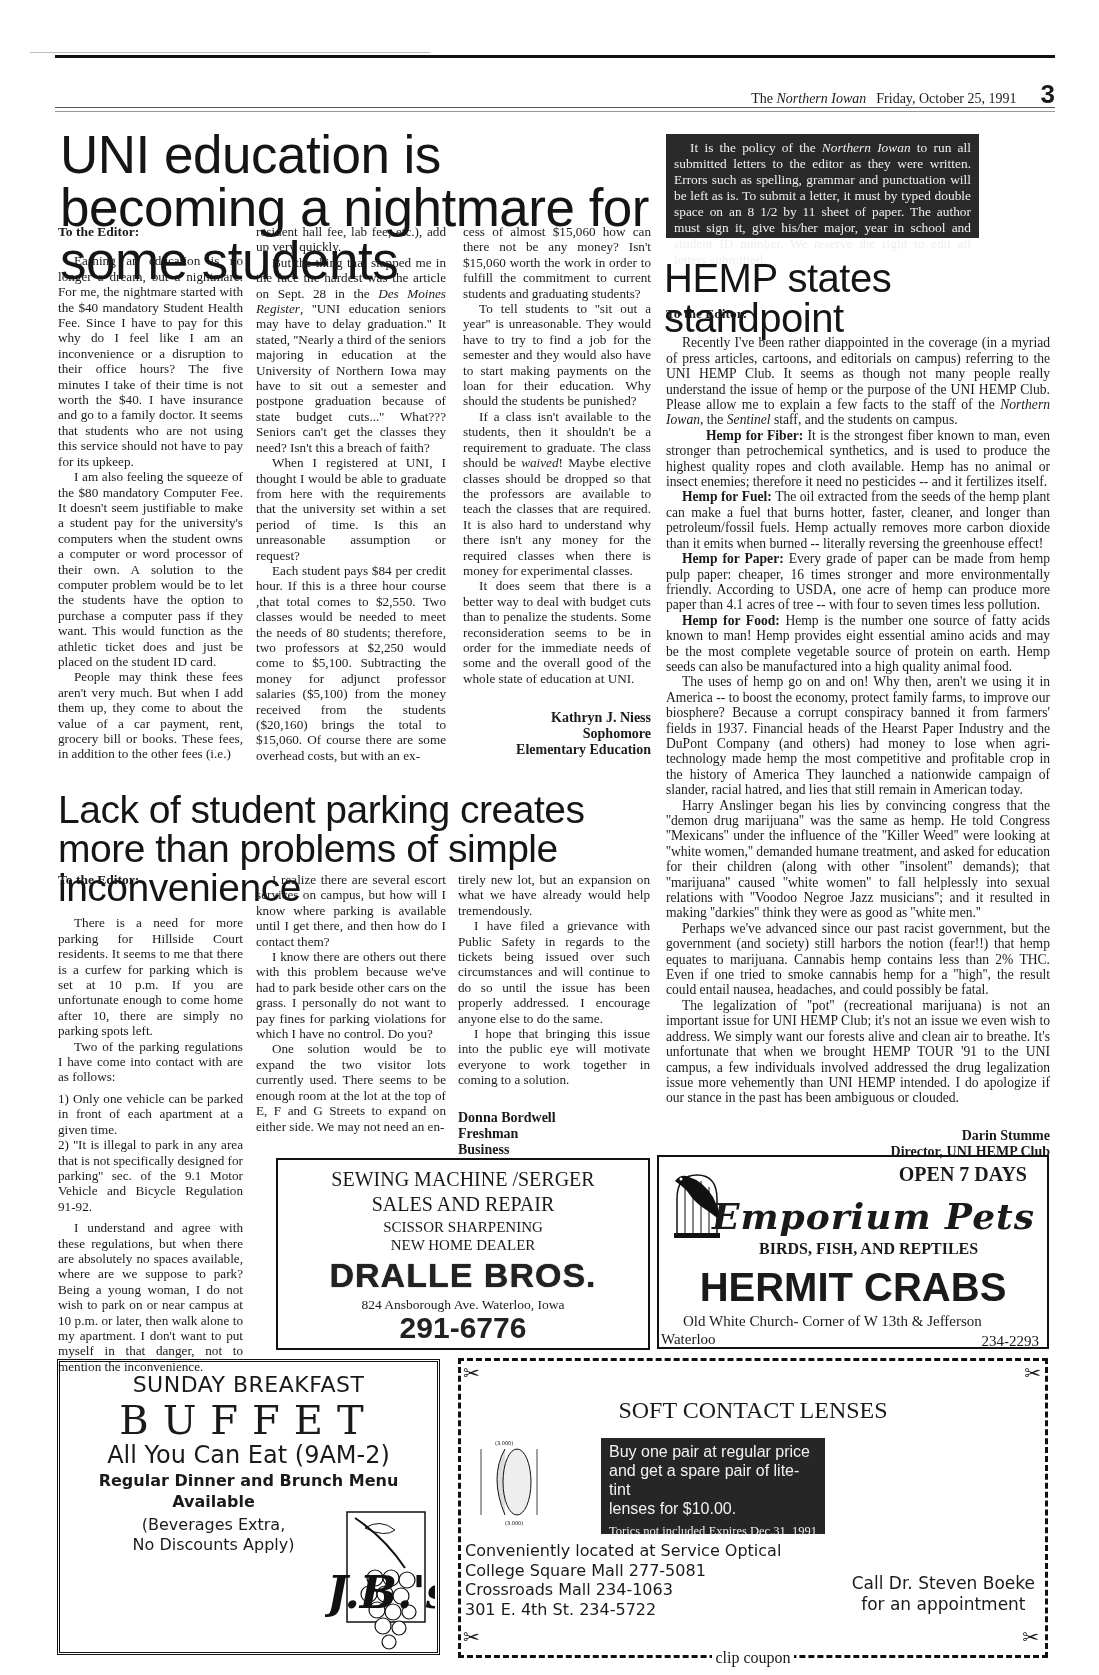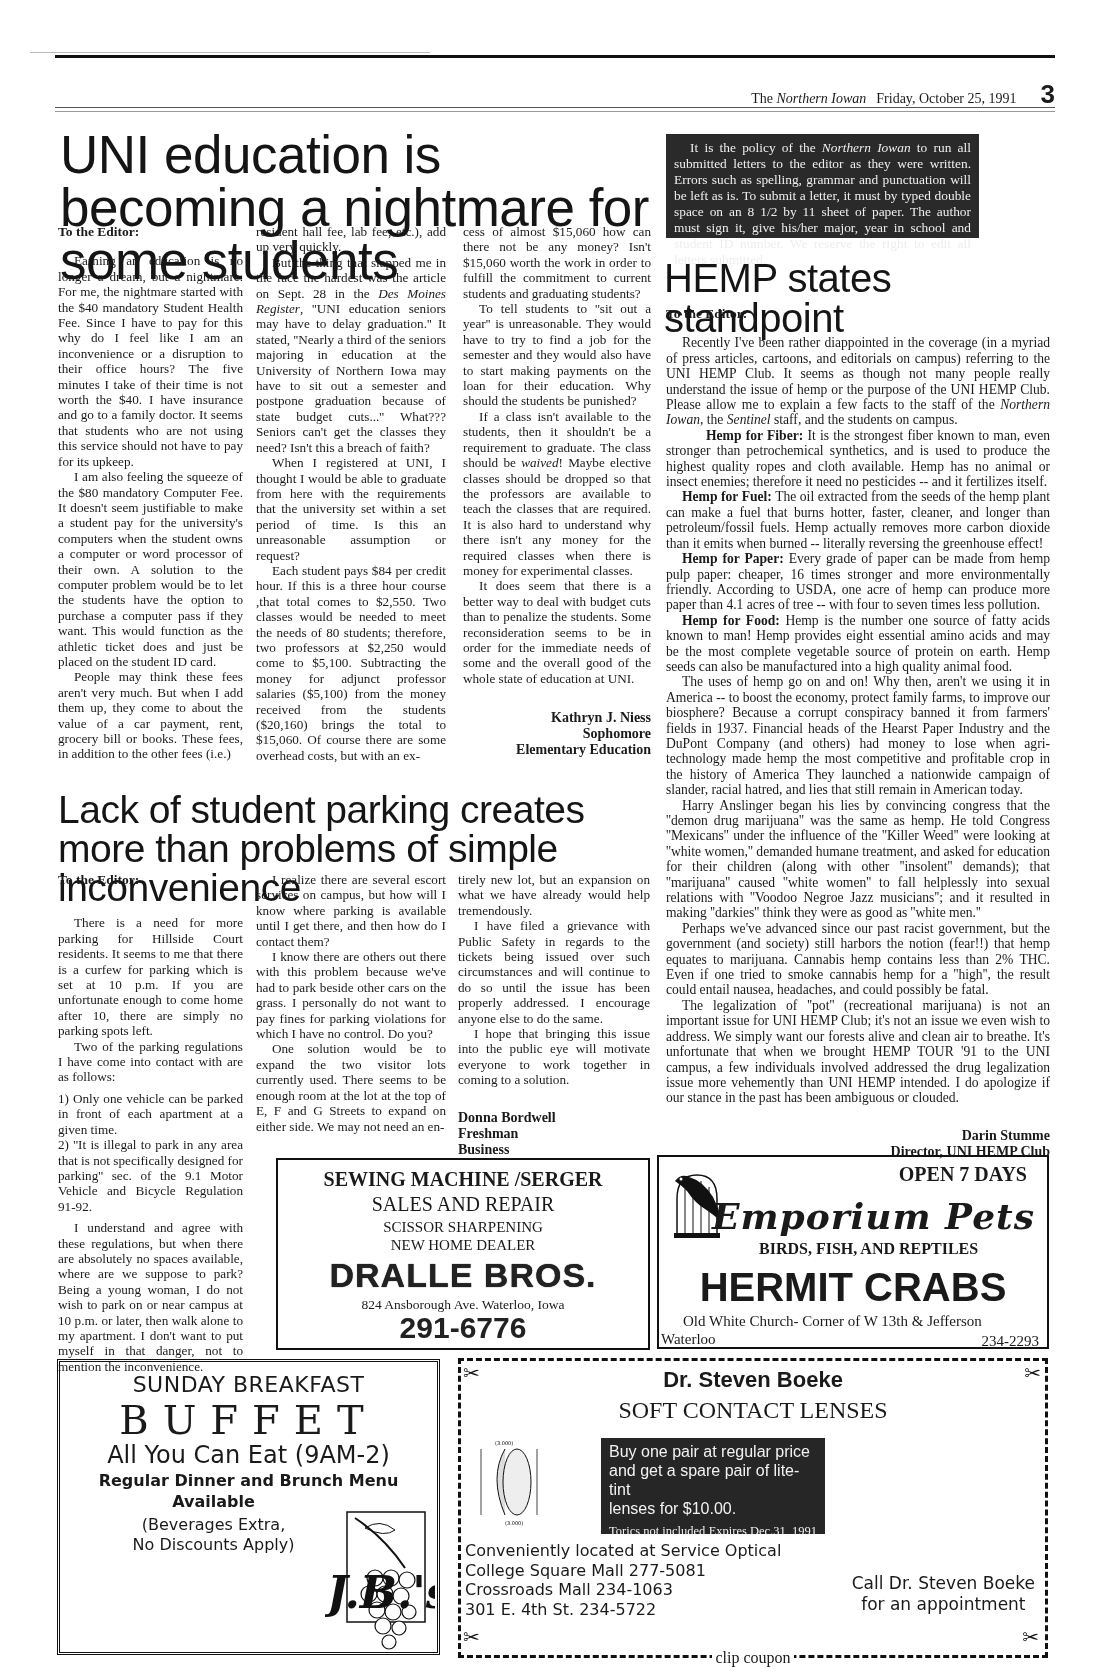--- a/index.html
+++ b/index.html
@@ -19,21 +19,21 @@
   .col p{margin:0;text-indent:16px;}
   .col p.noind{text-indent:0;}
   .col .sp{height:8px;}
   .lbl{font-weight:bold;font-size:13.5px;}
   .sig{font-weight:bold;text-align:right;font-size:14px;line-height:16px;}
   .sigL{font-weight:bold;font-size:14px;line-height:16px;}
   .policy{left:666px;top:134px;width:313px;height:104px;background:#2a2a2a;color:#eee;font-size:13.4px;line-height:16px;padding:6px 8px;box-sizing:border-box;text-align:justify;}
   .policy p{margin:0;text-indent:16px;}
   .ad-box{border:2px solid #111;box-sizing:border-box;}
   .sew{left:276px;top:1158px;width:374px;height:192px;text-align:center;font-family:"Liberation Serif",serif;}
-  .sew .l1{font-size:20px;margin-top:8px;font-weight:bold;}
+  .sew .l1{font-size:20px;margin-top:8px;}
   .sew .l2{font-size:20px;margin-top:2px;}
   .sew .l3{font-size:15px;margin-top:3px;}
   .sew .l4{font-size:15px;margin-top:1px;}
   .sew .brand{font-family:"Liberation Sans",sans-serif;font-weight:900;font-size:34px;letter-spacing:1px;margin-top:2px;color:#222;text-shadow:0 0 1px #000;}
   .sew .addr{font-size:13.5px;margin-top:2px;}
   .sew .phone{font-family:"Liberation Sans",sans-serif;font-weight:900;font-size:30px;color:#222;margin-top:-2px;}
   .pets{left:657px;top:1155px;width:392px;height:194px;}
   .pets .open{position:absolute;right:20px;top:6px;font-weight:bold;font-size:20px;}
   .pets .emp{position:absolute;right:12px;top:38px;font-family:"DejaVu Serif",serif;font-style:italic;font-weight:bold;font-size:36px;letter-spacing:1px;}
   .pets .bfr{position:absolute;left:100px;top:83px;font-weight:bold;font-size:16px;}
@@ -219,21 +219,20 @@
         <circle cx="74" cy="120" r="7"></circle>
         <circle cx="64" cy="134" r="7"></circle>
     </g>
     <text x="2" y="100" font-family="DejaVu Serif, serif" font-style="italic" font-weight="bold" font-size="44" fill="#111">J.B.'s</text>
   </svg>
 </div>
 
 <div class="abs coupon">
   <span class="scissor" style="left:2px;top:0px;">✂</span>
   <span class="scissor" style="right:4px;top:0px;">✂</span>
-  <div class="dr">Dr. Steven Boeke</div>
   <div class="scl">SOFT CONTACT LENSES</div>
   <svg class="lens" viewBox="0 0 70 90">
     <path d="M30 12 Q14 40 30 78" fill="#ddd" stroke="#111" stroke-width="1"></path>
     <ellipse cx="42" cy="45" rx="14" ry="33" fill="#eee" stroke="#111" stroke-width="1"></ellipse>
     <line x1="6" y1="12" x2="6" y2="78" stroke="#111" stroke-width="0.8"></line>
     <line x1="62" y1="12" x2="62" y2="78" stroke="#111" stroke-width="0.8"></line>
     <text x="20" y="8" font-size="5" font-family="DejaVu Sans, sans-serif">(3.000)</text>
     <text x="30" y="88" font-size="5" font-family="DejaVu Sans, sans-serif">(3.000)</text>
   </svg>
   <div class="offer">

